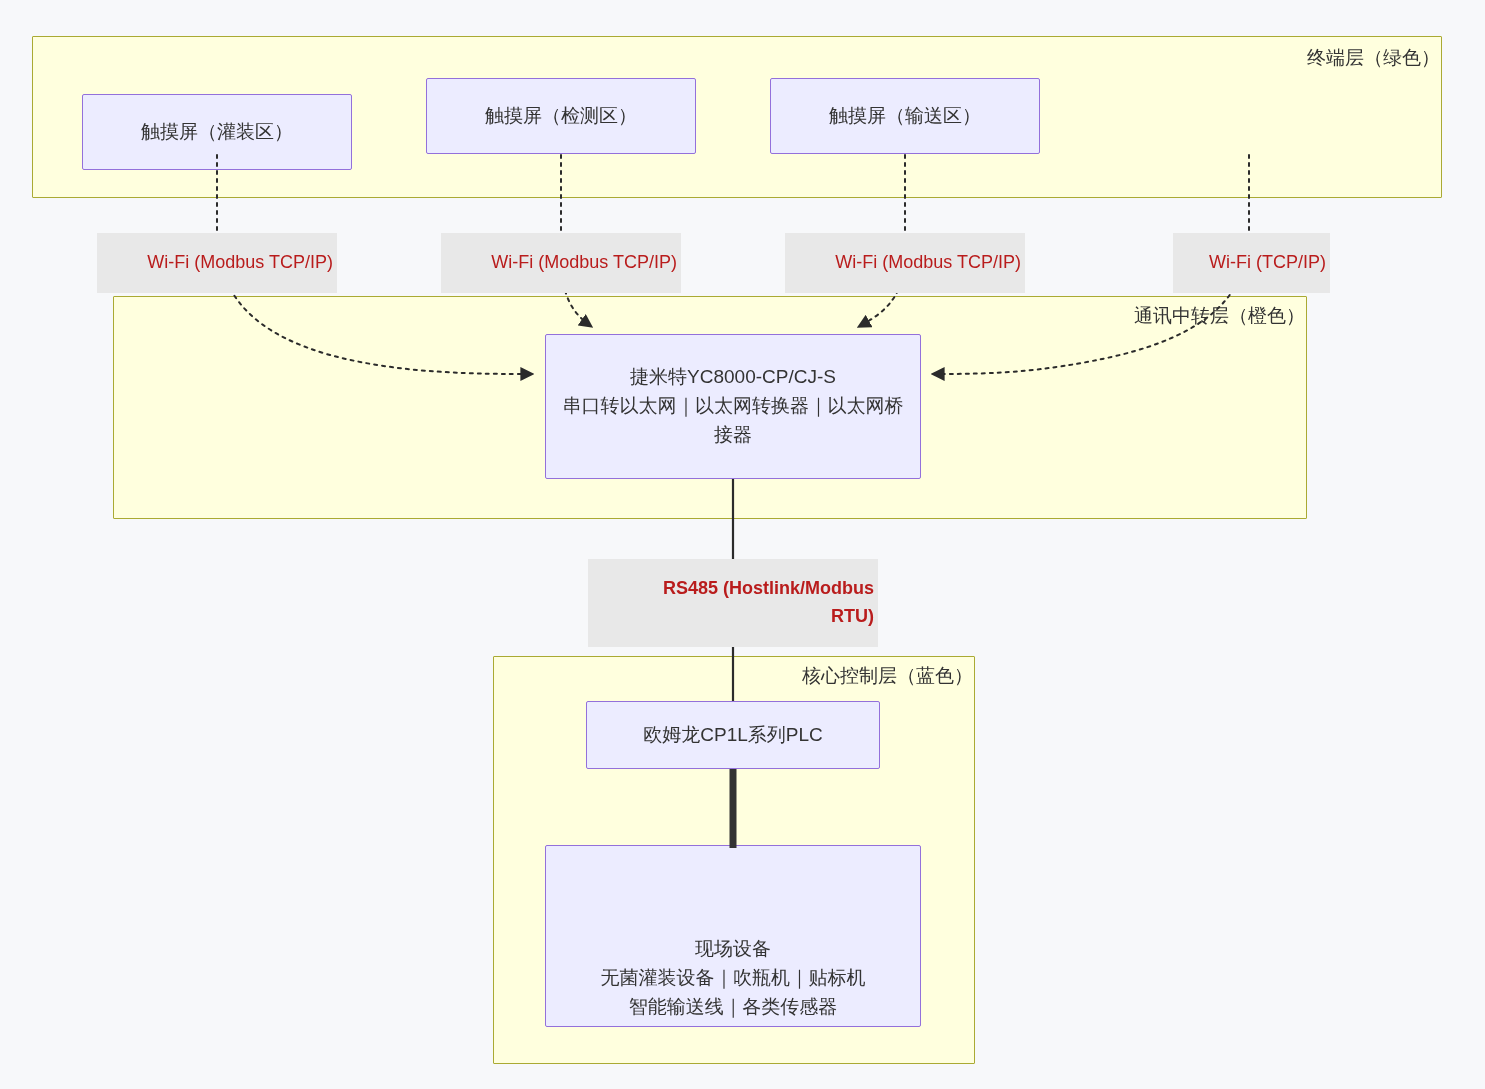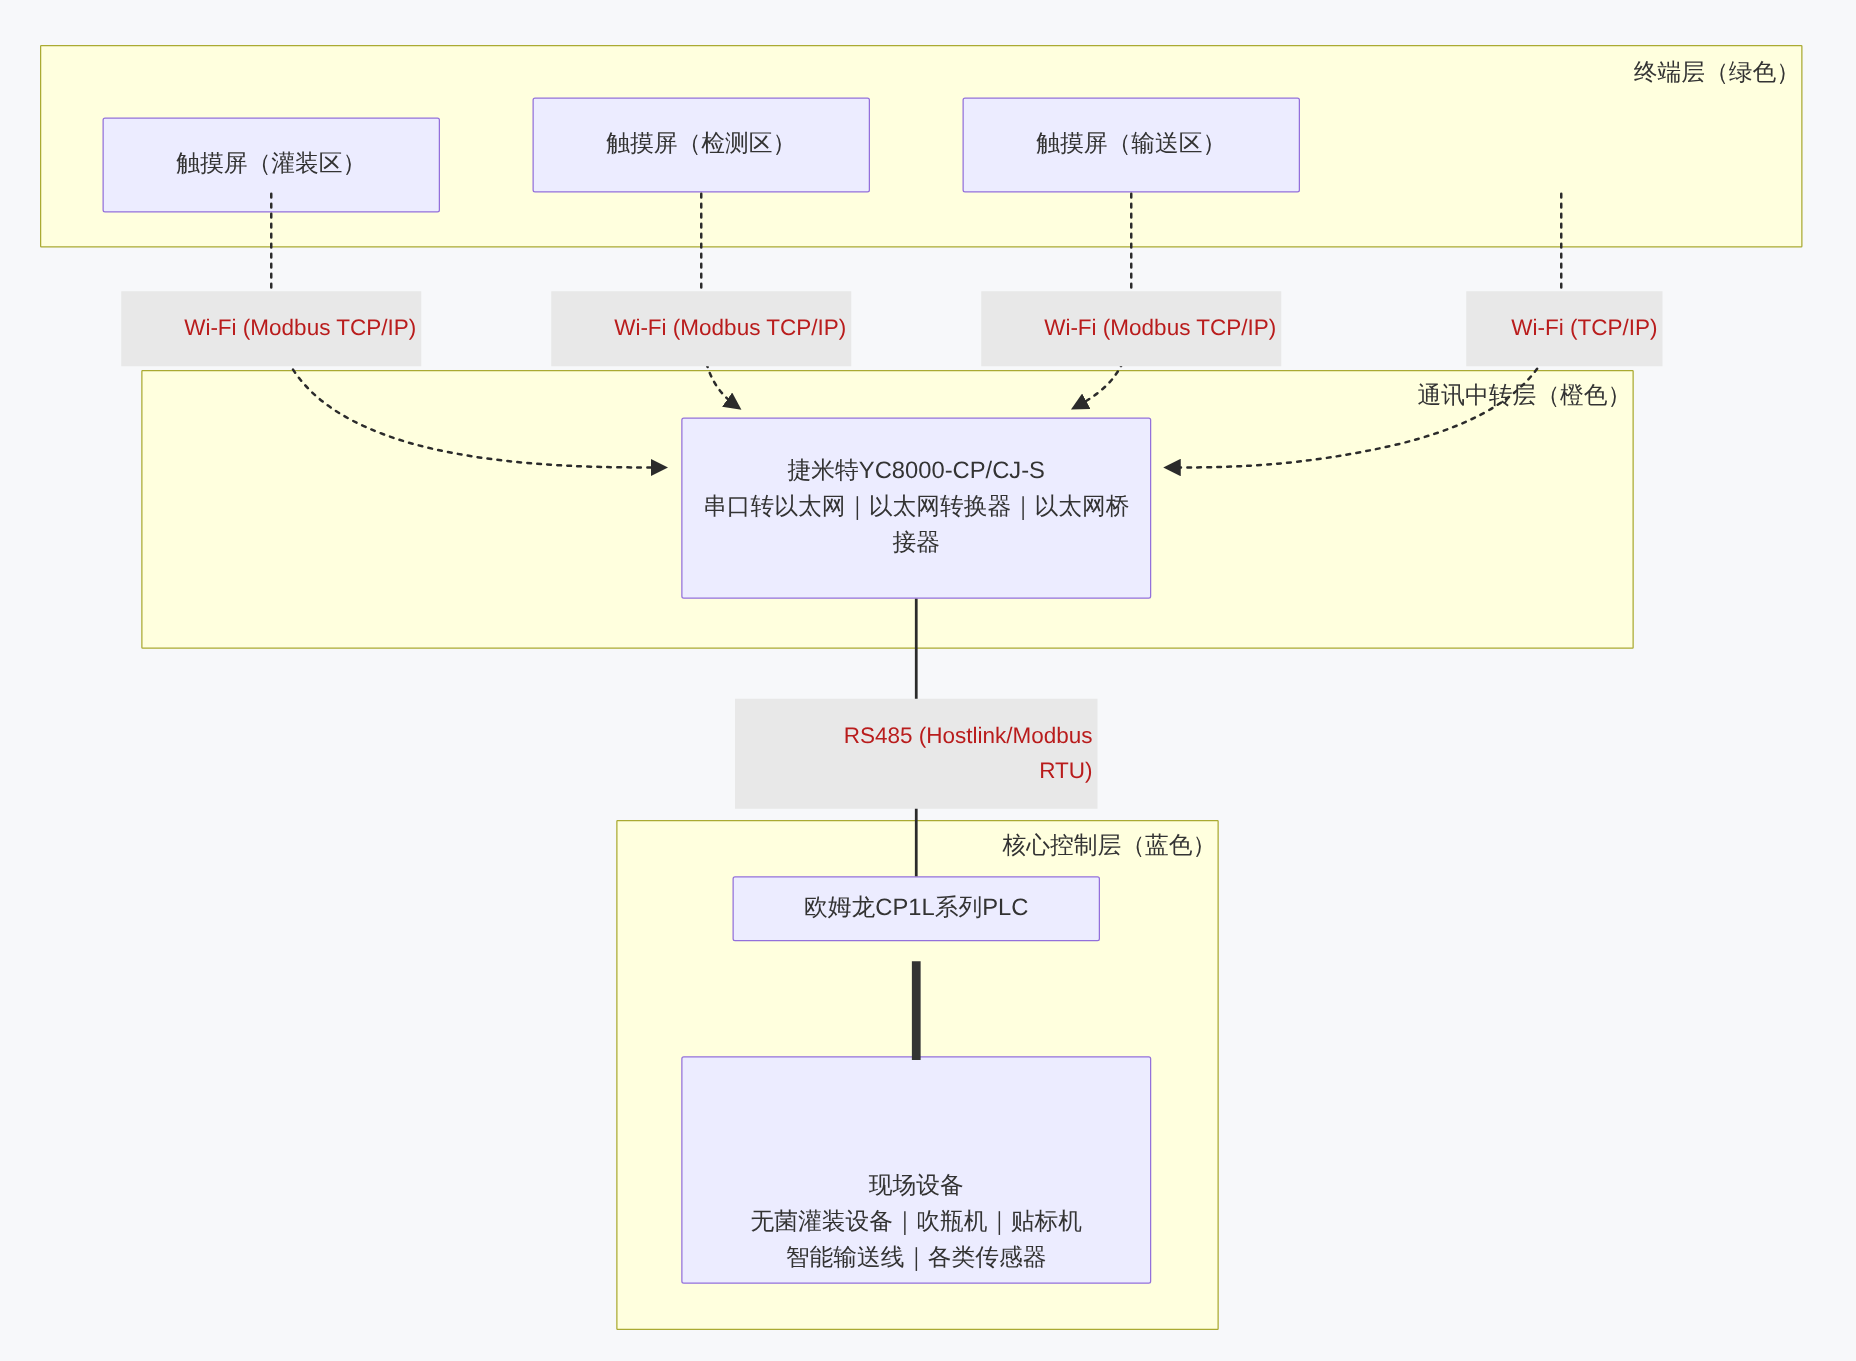--- a/index.html
+++ b/index.html
@@ -75,21 +75,21 @@
     background: #e8e8e8;
     color: #b91c1c;
     font-size: 18px;
     line-height: 1.55;
     text-align: right;
     padding: 16px 4px;
     white-space: nowrap;
     z-index: 8;
     box-sizing: border-box;
   }
-  .edge-label.multiline { white-space: normal; }
+  .edge-label.multiline { white-space: normal; font-weight: bold; }
 </style>
 </head>
 <body>
 
 <div id="canvas">
 
   <svg class="edge-layer" viewBox="0 0 1485 1089">
     <defs>
       <marker id="arrowBlack" viewBox="0 0 10 10" refX="9" refY="5" markerWidth="7" markerHeight="7" orient="auto-start-reverse">
         <path d="M 0 0 L 10 5 L 0 10 z" fill="#2b2b2b"></path>
@@ -150,21 +150,21 @@
   </div>
 
   <div class="edge-label multiline" style="left:588px; top:559px; width:290px;">
     <span>RS485 (Hostlink/Modbus</span><br>
     <span>RTU)</span>
   </div>
 
   <div class="cluster" style="left:493px; top:656px; width:480px; height:406px;"></div>
   <div class="cluster-title" style="left:493px; width:480px; top:663px;">核心控制层（蓝色）</div>
 
-  <div class="node" style="left:586px; top:701px; width:294px; height:52px;">
+  <div class="node" style="left:586px; top:701px; width:294px; height:68px;">
     <div class="lines">
       <div>欧姆龙CP1L系列PLC</div>
     </div>
   </div>
 
   <div class="node" style="left:545px; top:845px; width:376px; height:182px;align-items:flex-end;">
     <div class="lines">
       <div>现场设备</div>
       <div class="wrap">无菌灌装设备｜吹瓶机｜贴标机</div>
       <div>智能输送线｜各类传感器</div>

